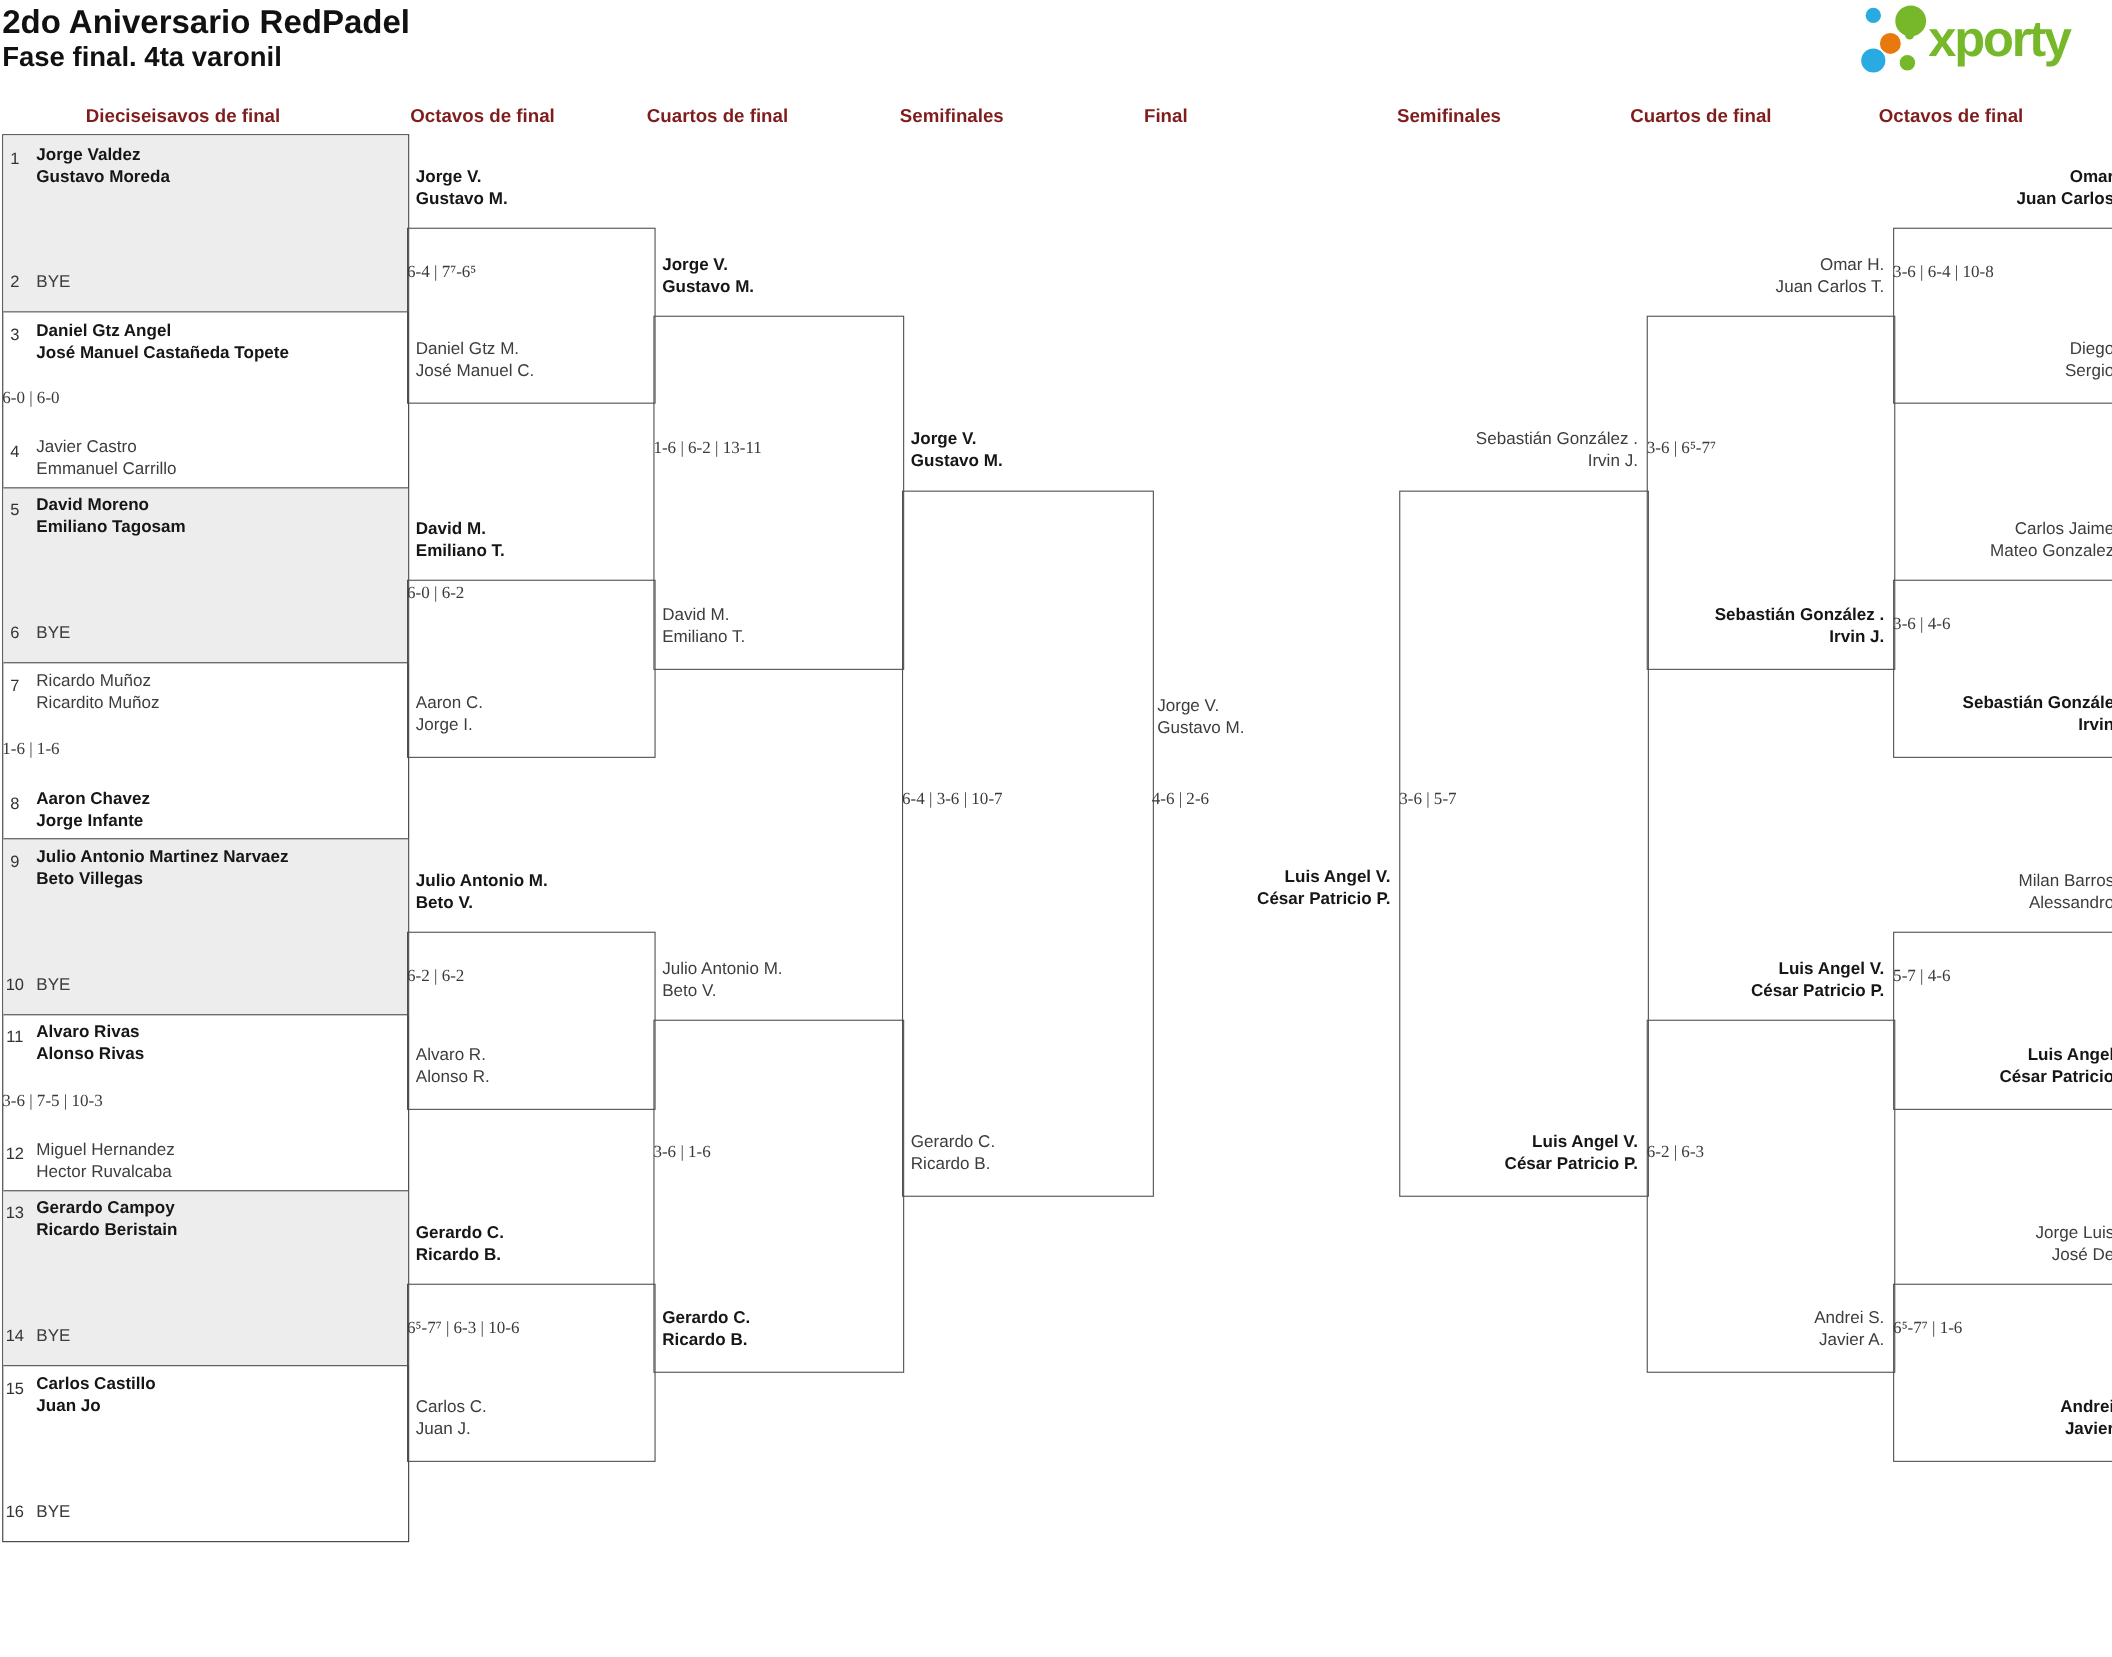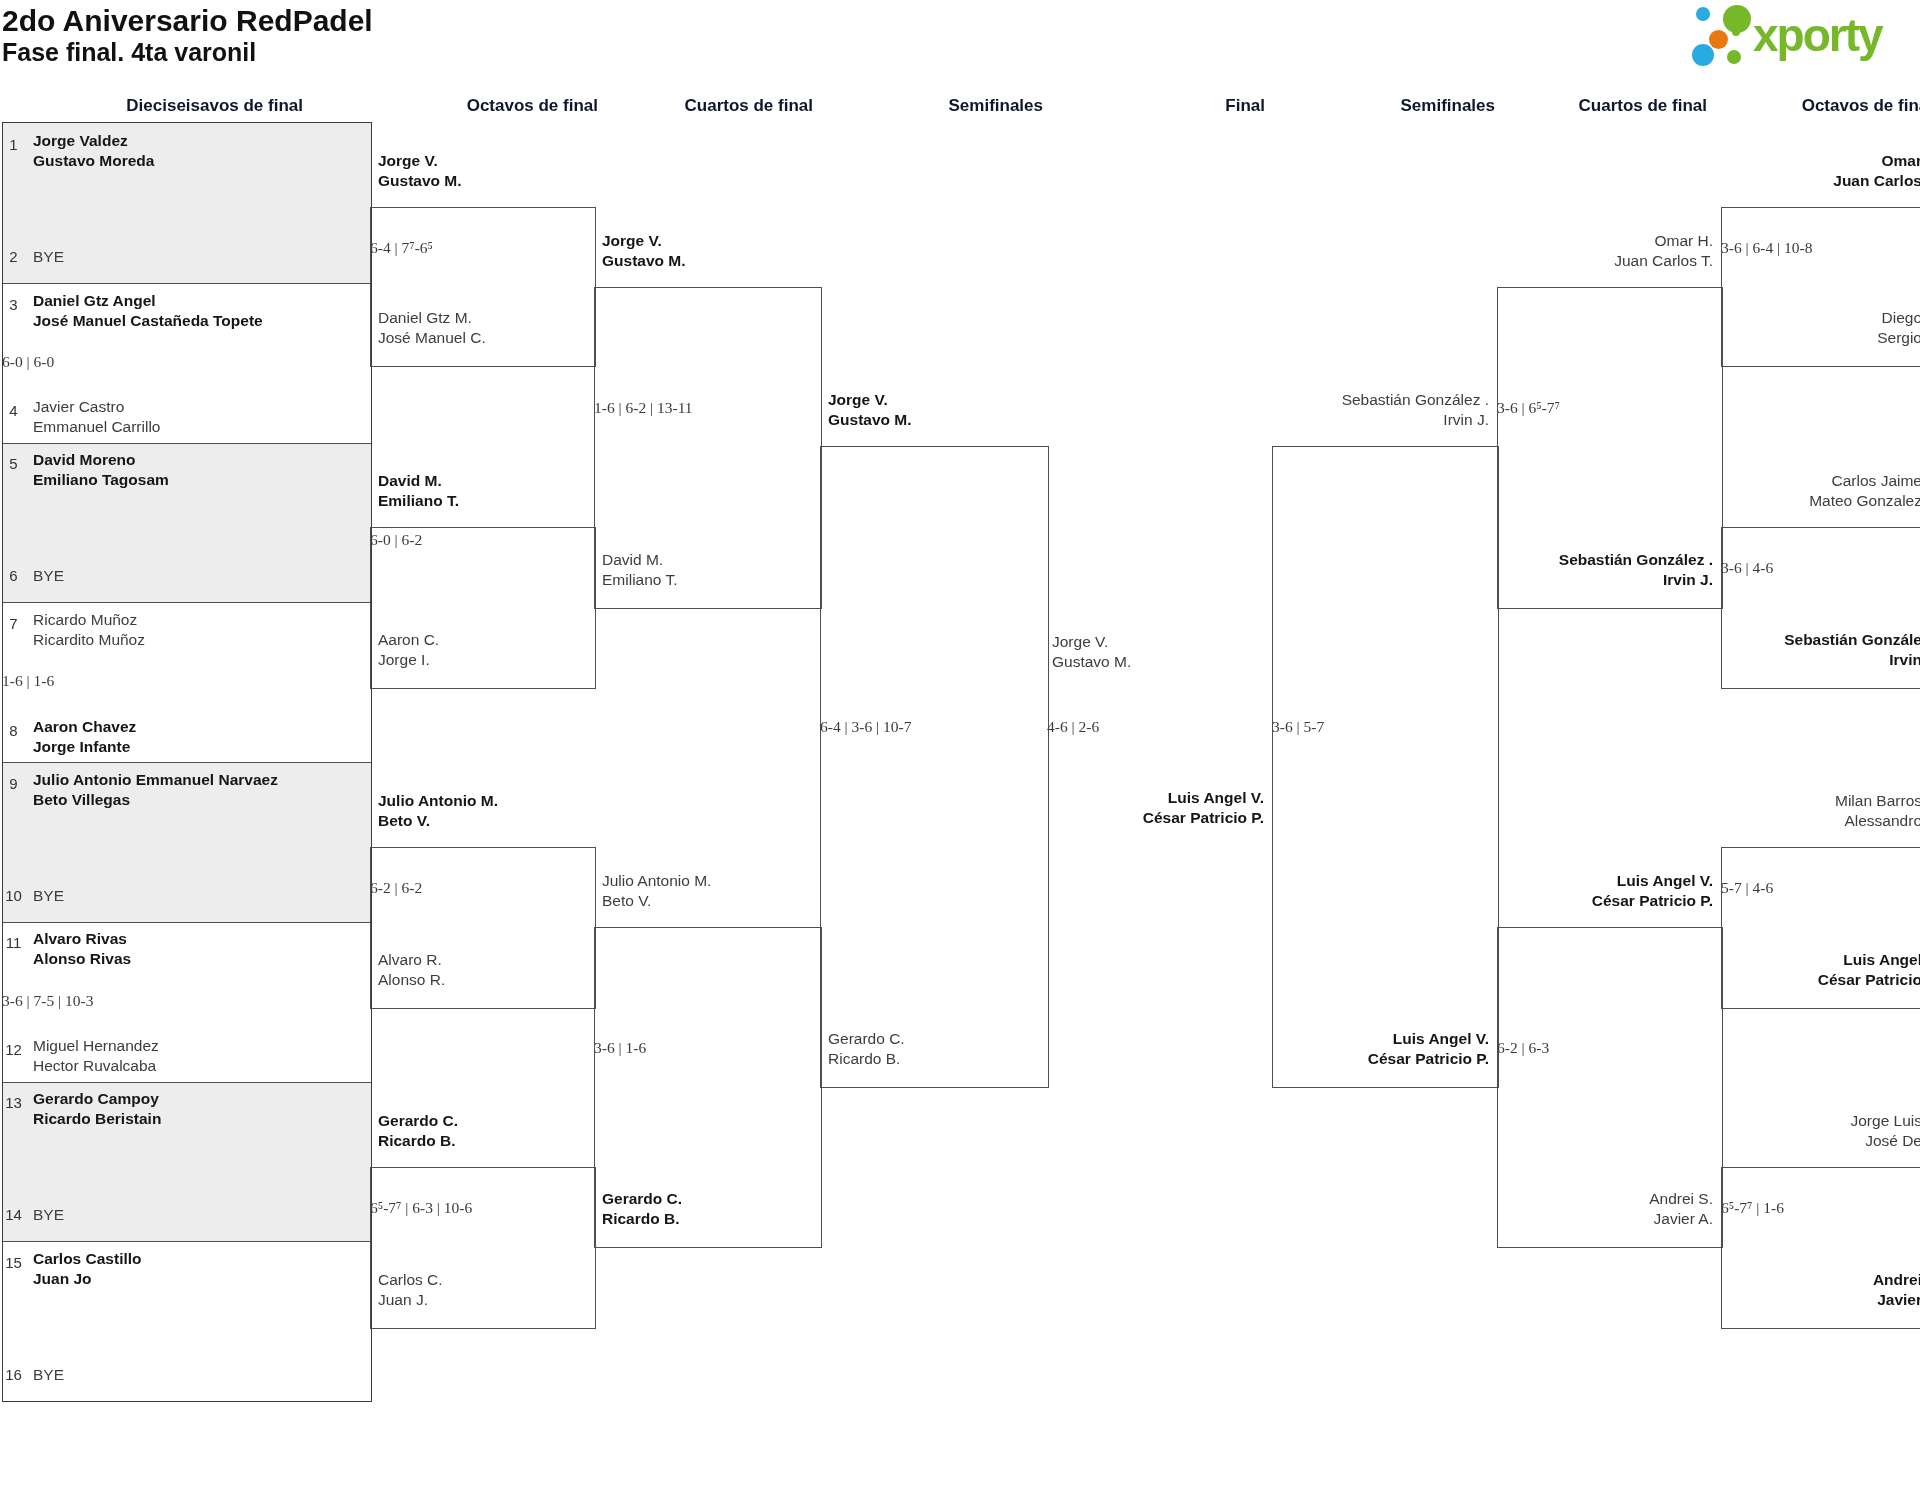--- a/index.html
+++ b/index.html
@@ -7,21 +7,21 @@
     position:relative;
     width:1920px;height:1506px;
     background:#ffffff;
     overflow:hidden;
     font-family:"Liberation Sans", sans-serif;
     color:#161616;
   }
   .abs{position:absolute;}
   .title1{font-size:30px;font-weight:bold;color:#111;white-space:nowrap;}
   .title2{font-size:25px;font-weight:bold;color:#111;white-space:nowrap;}
-  .rh{font-size:17px;font-weight:bold;color:#0f172a;width:225px;text-align:right;white-space:nowrap;}
+  .rh{font-size:17px;font-weight:bold;color:#7f1d1d;width:225px;text-align:left;white-space:nowrap;}
   .box{position:absolute;border:1.4px solid #4f4f4f;}
   .bigbox{position:absolute;left:2px;top:122px;width:368px;height:1278px;border:1.5px solid #3a3a3a;}
   .stripe{position:absolute;left:0;width:100%;}
   .stripe.sep{border-top:1px solid #4f4f4f;}
   .shade{background:#ededed;}
   .names{font-size:15.5px;line-height:20px;color:#3d3d3d;white-space:nowrap;}
   .names .ln{display:block;}
   .b{font-weight:bold;color:#161616;}
   .r{text-align:right;}
   .score{font-size:15.5px;line-height:20px;color:#3a3a3a;white-space:nowrap;font-family:Liberation Serif, serif;}
@@ -105,21 +105,21 @@
 <div class="abs score" style="left:2px;top:671px;width:368px">1-6 | 1-6</div>
 
 <div class="abs num" style="left:0;top:721px">8</div>
 <div class="abs names b" style="left:33px;top:717px">
   <span class="ln">Aaron Chavez</span>
   <span class="ln">Jorge Infante</span>
 </div>
 
 <div class="abs num" style="left:0;top:774px">9</div>
 <div class="abs names b" style="left:33px;top:770px">
-  <span class="ln">Julio Antonio Emmanuel Narvaez</span>
+  <span class="ln">Julio Antonio Martinez Narvaez</span>
   <span class="ln">Beto Villegas</span>
 </div>
 
 <div class="abs num" style="left:0;top:886px">10</div>
 <div class="abs bye" style="left:33px;top:886px">BYE</div>
 
 <div class="abs num" style="left:0;top:933px">11</div>
 <div class="abs names b" style="left:33px;top:929px">
   <span class="ln">Alvaro Rivas</span>
   <span class="ln">Alonso Rivas</span>

